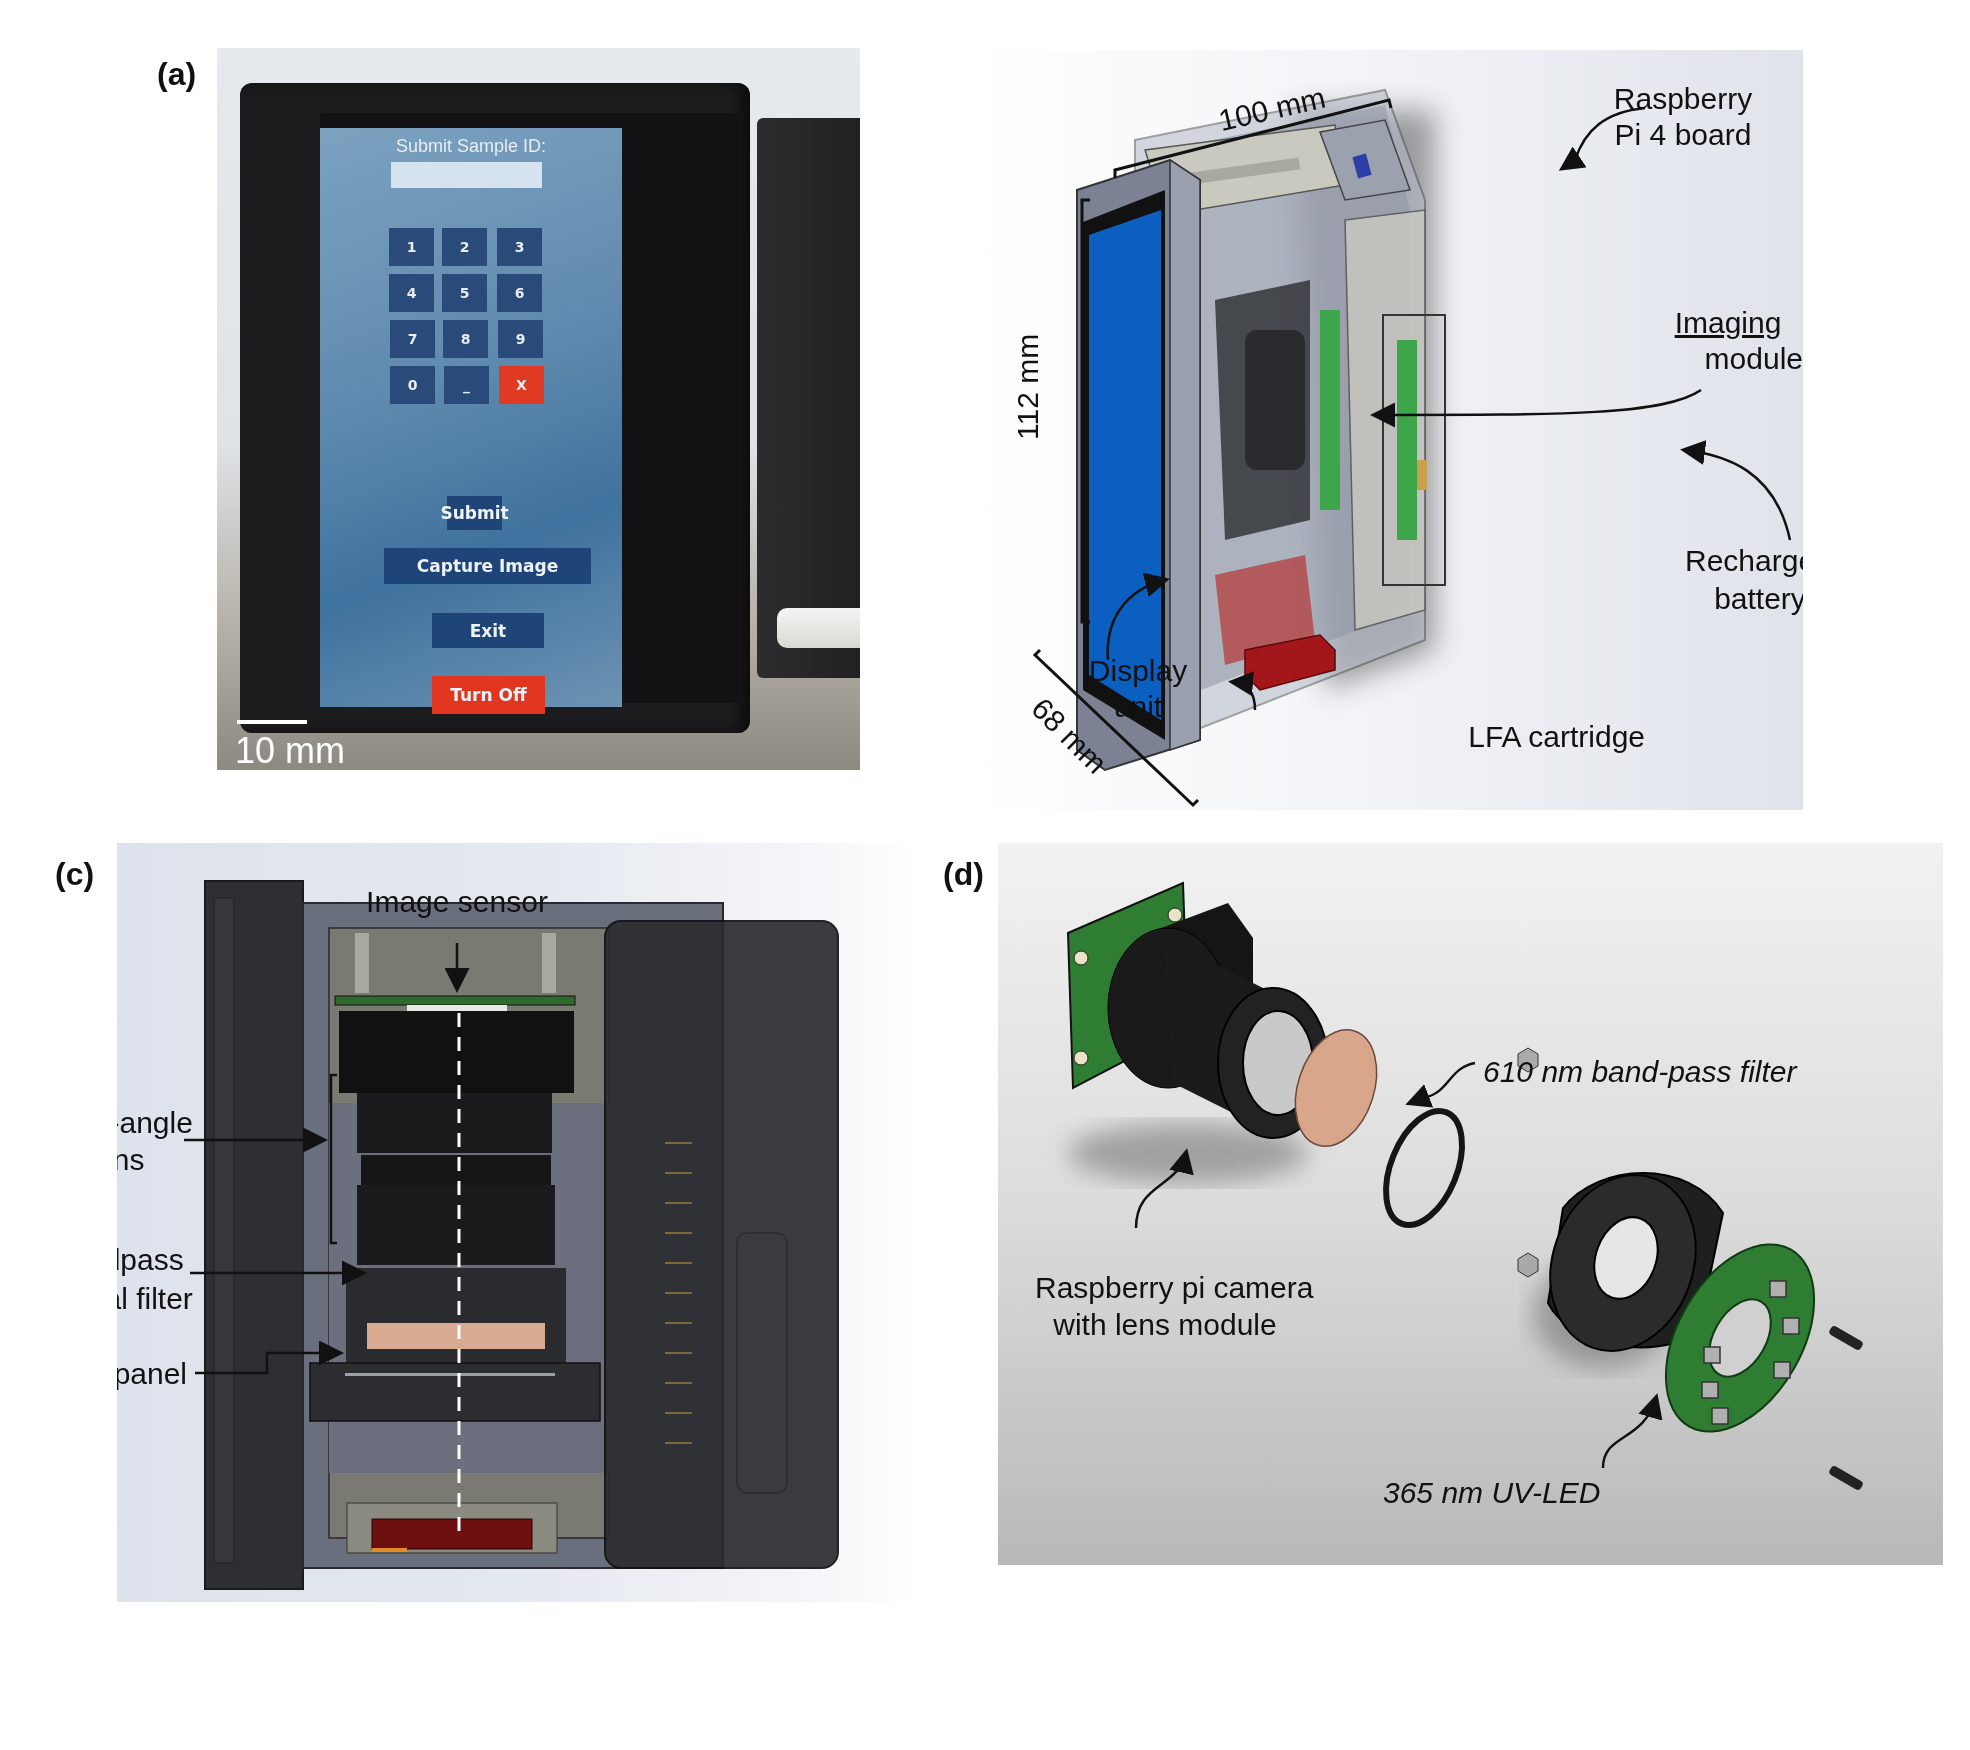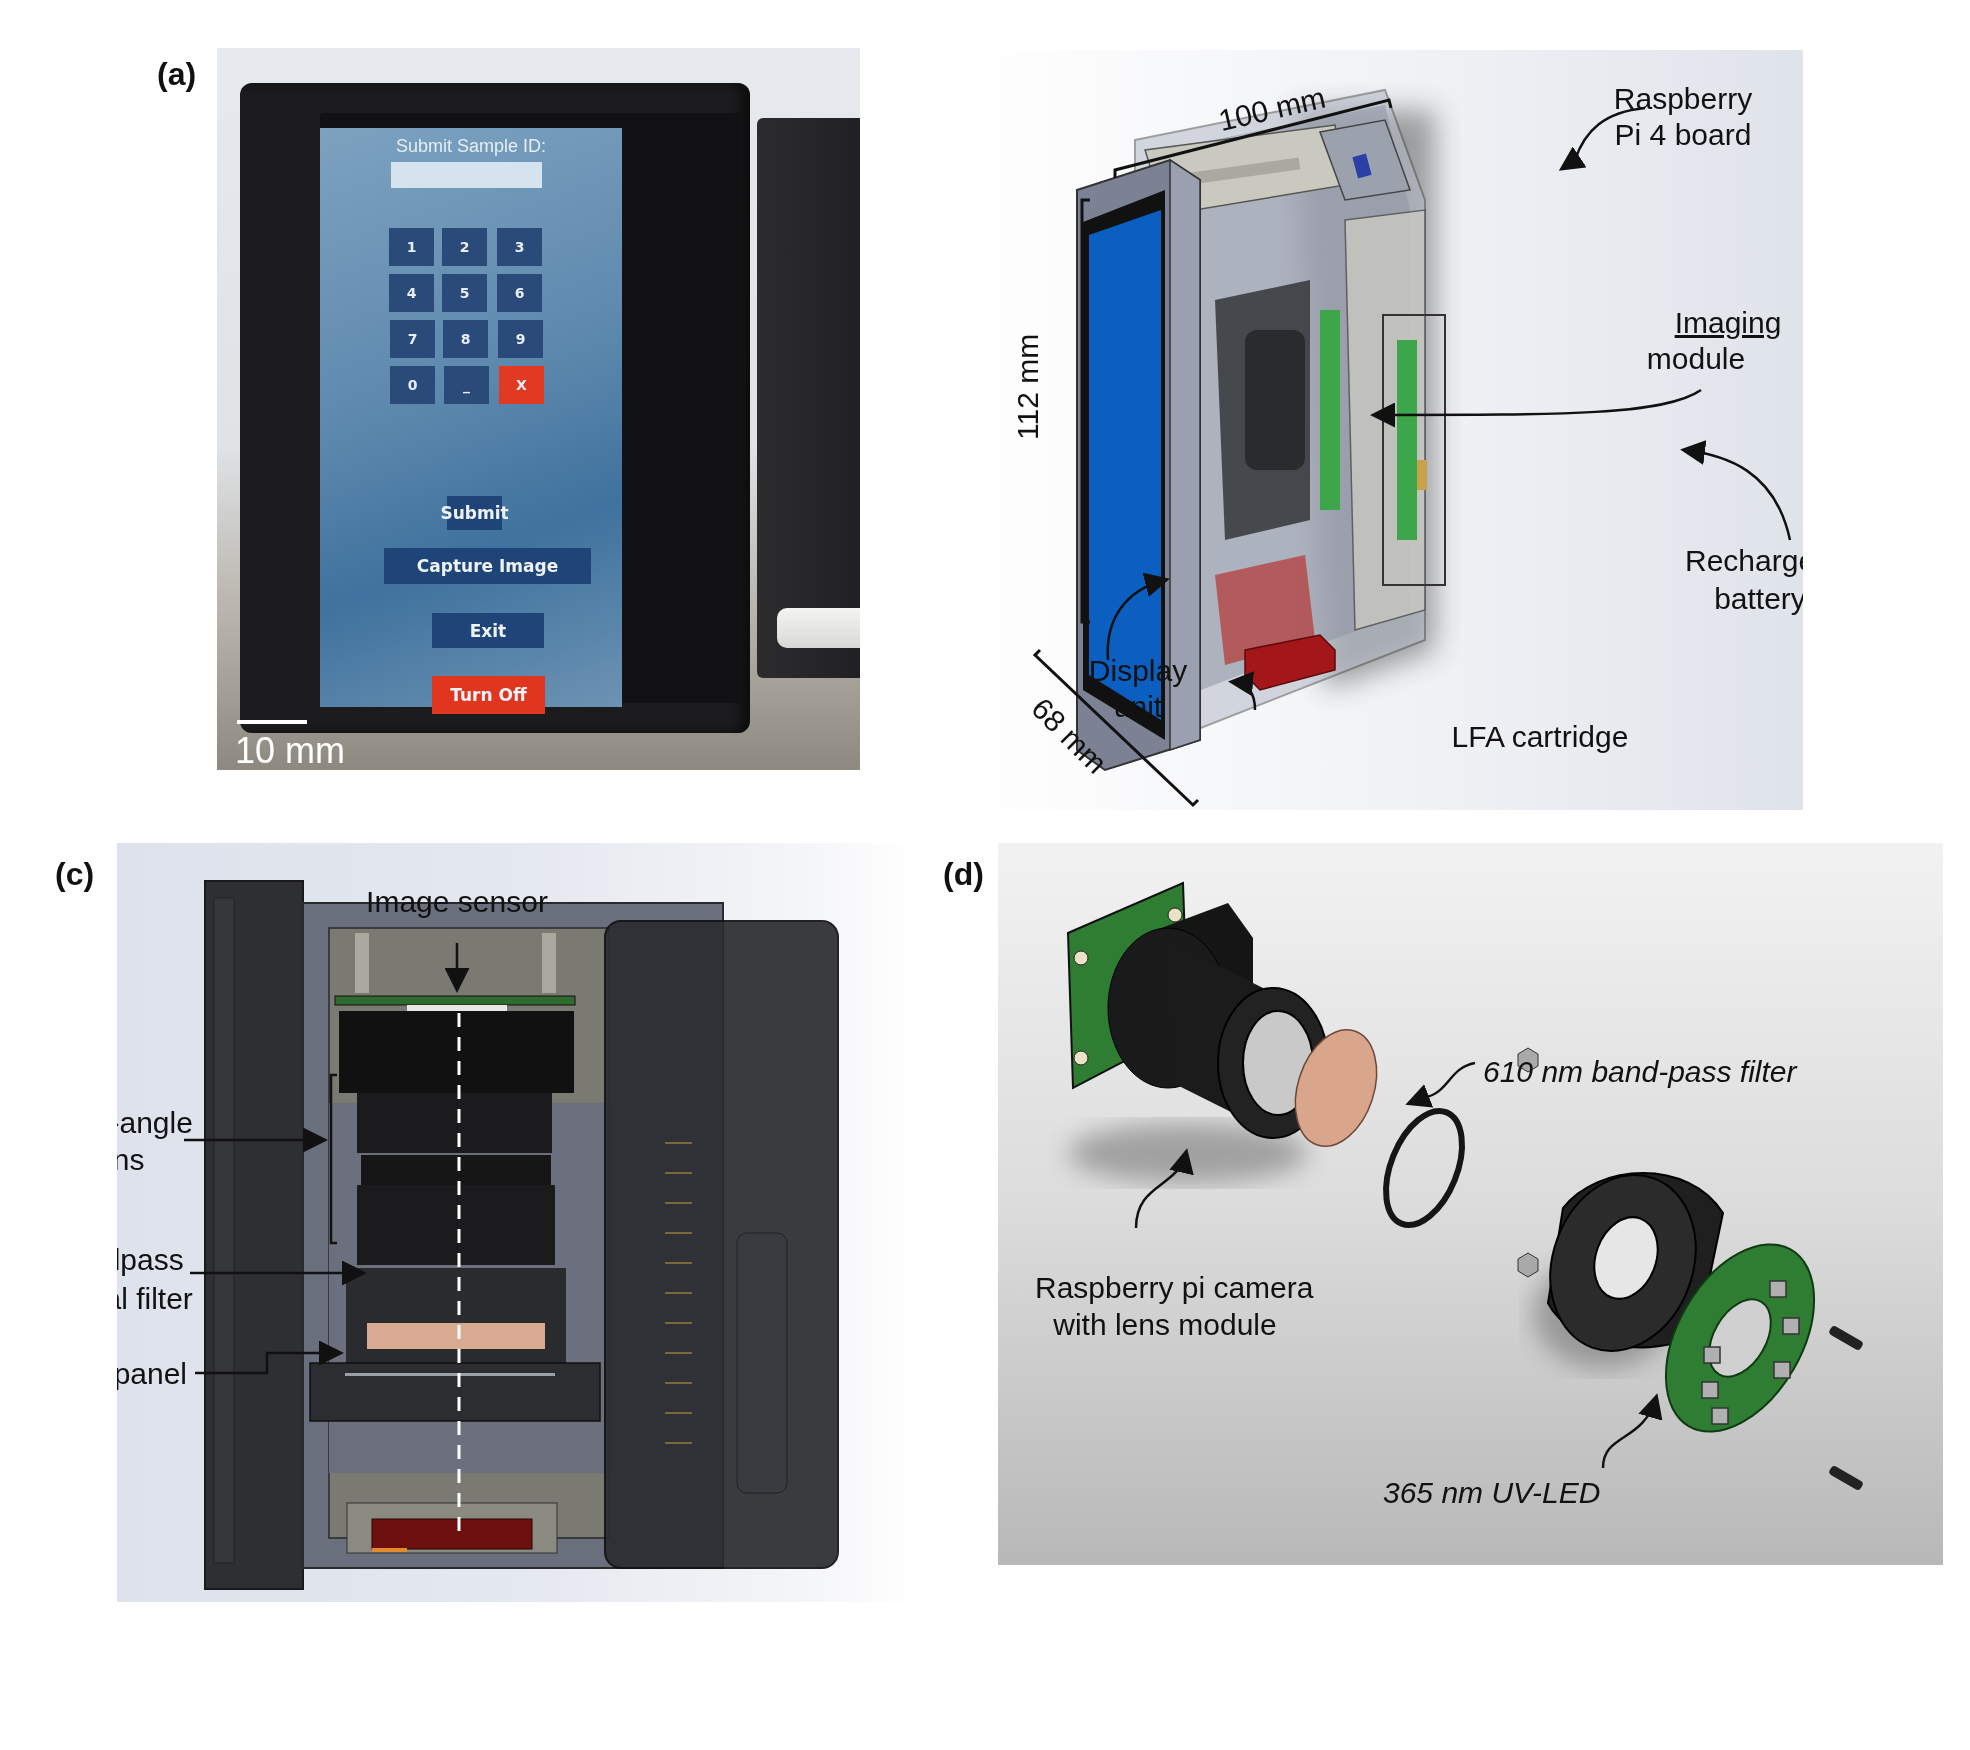--- a/index.html
+++ b/index.html
@@ -136,26 +136,26 @@
     <path d="M825,490 C810,420 760,405 720,400" fill="none" stroke="#111" stroke-width="2.5" marker-end="url(#arrB)"></path>
     <path d="M143,610 C140,570 160,540 200,530" fill="none" stroke="#111" stroke-width="2.5" marker-end="url(#arrB)"></path>
     <path d="M290,660 C290,640 280,633 268,632" fill="none" stroke="#111" stroke-width="2.5" marker-end="url(#arrB)"></path>
   </svg>
   <div class="anno" style="left:250px;top:53px;transform:rotate(-13deg);transform-origin:left top;">100 mm</div>
   <div class="anno" style="left:44px;top:390px;transform:rotate(-90deg);transform-origin:left top;">112 mm</div>
   <div class="anno" style="left:85px;top:640px;transform:rotate(45deg);transform-origin:left top;">68 mm</div>
   <div class="anno" style="left:643px;top:30px;width:150px;">Raspberry</div>
   <div class="anno" style="left:643px;top:66px;width:150px;">Pi 4 board</div>
   <div class="anno" style="left:688px;top:254px;width:150px;text-decoration:underline;">Imaging</div>
-  <div class="anno" style="left:656px;top:290px;width:150px;">module</div>
+  <div class="anno" style="left:688px;top:290px;width:150px;text-align:right;">module</div>
   <div class="anno" style="left:720px;top:492px;width:150px;">Rechargeable</div>
   <div class="anno" style="left:720px;top:530px;width:150px;">battery</div>
   <div class="anno" style="left:113px;top:602px;width:120px;">Display</div>
   <div class="anno" style="left:113px;top:638px;width:120px;">unit</div>
-  <div class="anno" style="left:470px;top:668px;width:210px;">LFA cartridge</div>
+  <div class="anno" style="left:470px;top:668px;width:210px;text-align:right;">LFA cartridge</div>
 </div>
 
 <div id="panel-c" class="abs">
   <svg width="803" height="759" viewBox="0 0 803 759">
     <defs>
       <marker id="arrC" markerWidth="10" markerHeight="10" refX="8" refY="5" orient="auto">
           <path d="M0,0 L10,5 L0,10 z" fill="#111"></path>
         </marker>
     </defs>
 

